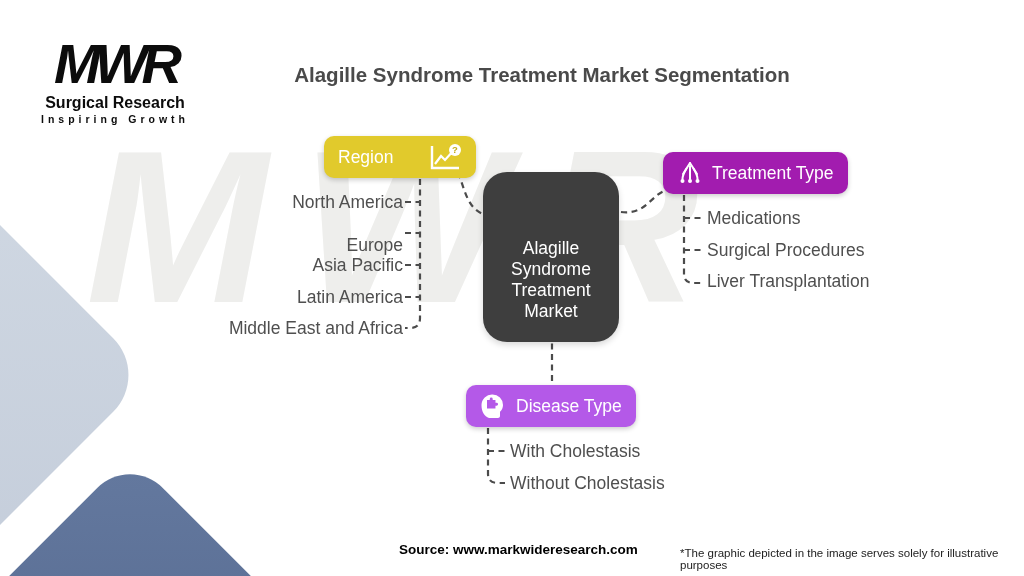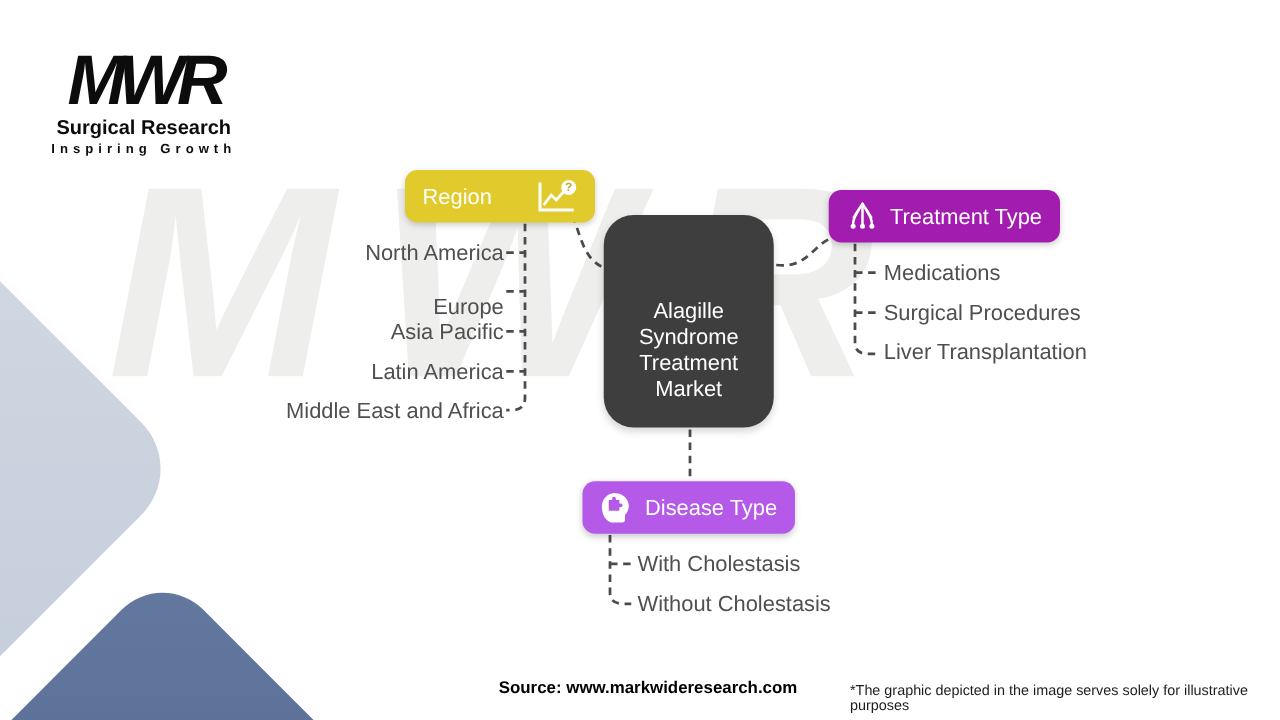--- a/index.html
+++ b/index.html
@@ -69,20 +69,21 @@
   <div class="shape shape-dark"></div>
 
   <div class="watermark">MWR</div>
 
   <div class="logo">
     <div class="logo-mark">MWR</div>
     <div class="logo-name">Surgical Research</div>
     <div class="logo-tagline">Inspiring Growth</div>
   </div>
 
+  <div class="title">Alagille Syndrome Treatment Market Segmentation</div>
 
   <svg class="connectors" width="1024" height="576" viewBox="0 0 1024 576">
 
     <path d="M 443,159 C 466,163 458,204 483,214"></path>
 
     <path d="M 420,179 L 420,318 Q 420,328 410,328 L 405,328"></path>
 
     <path d="M 405,202 L 420,202"></path>
     <path d="M 405,233 L 420,233"></path>
     <path d="M 405,265 L 420,265"></path>

